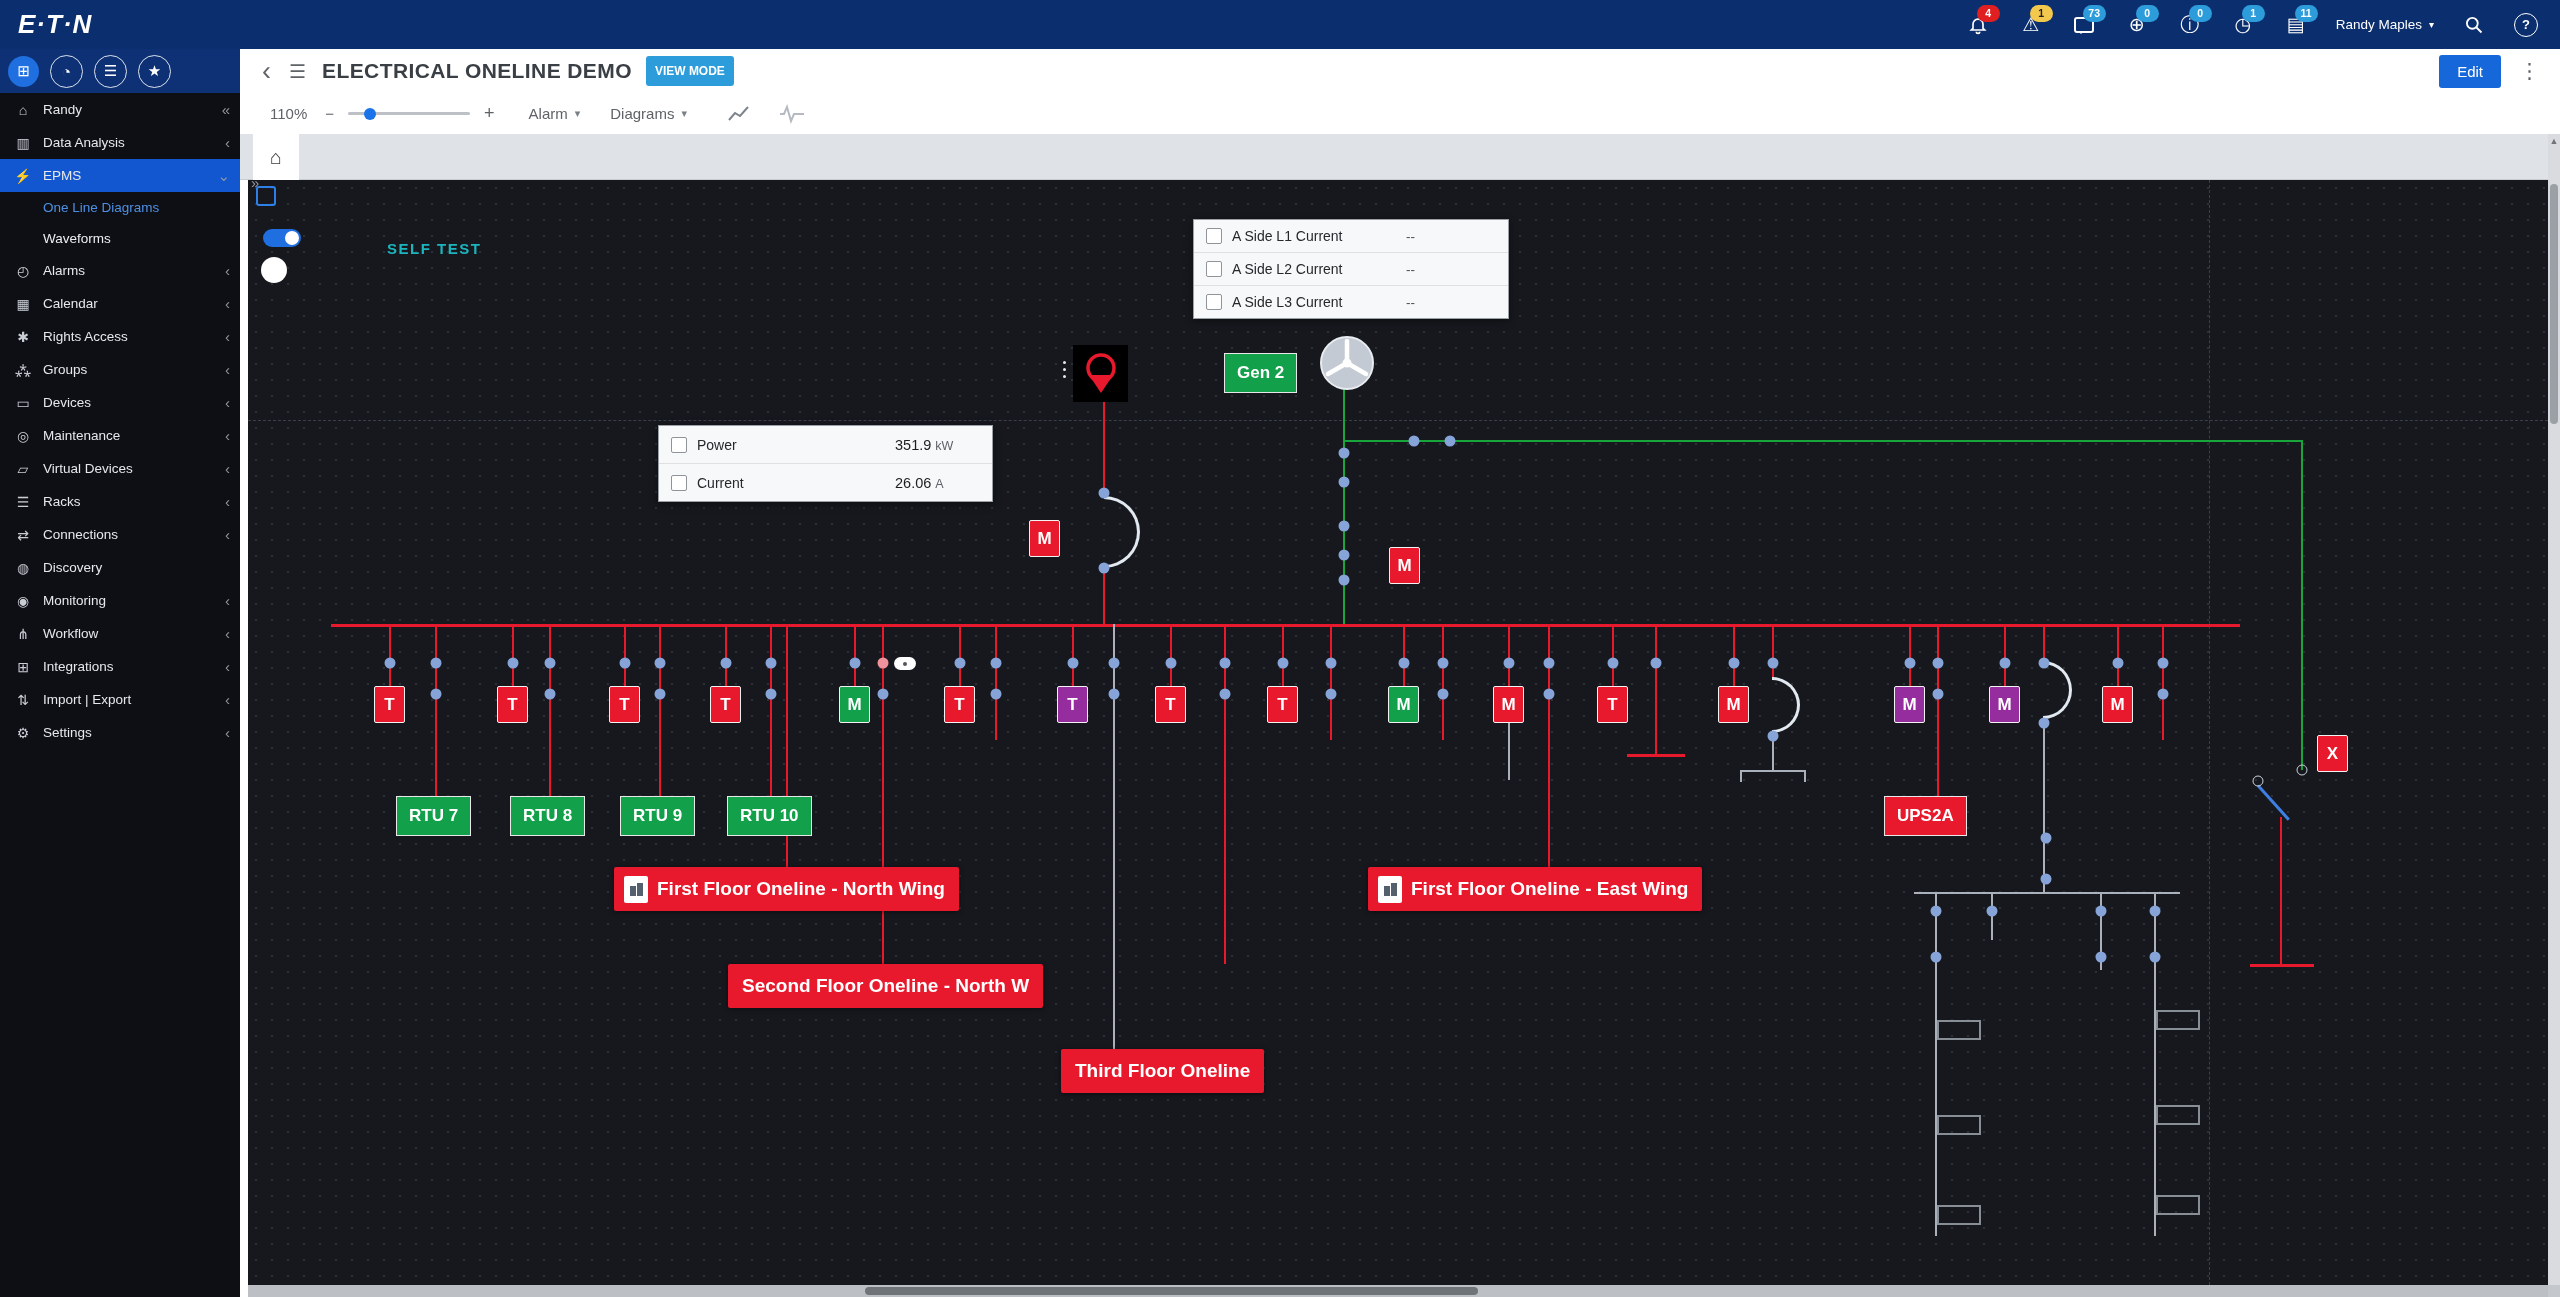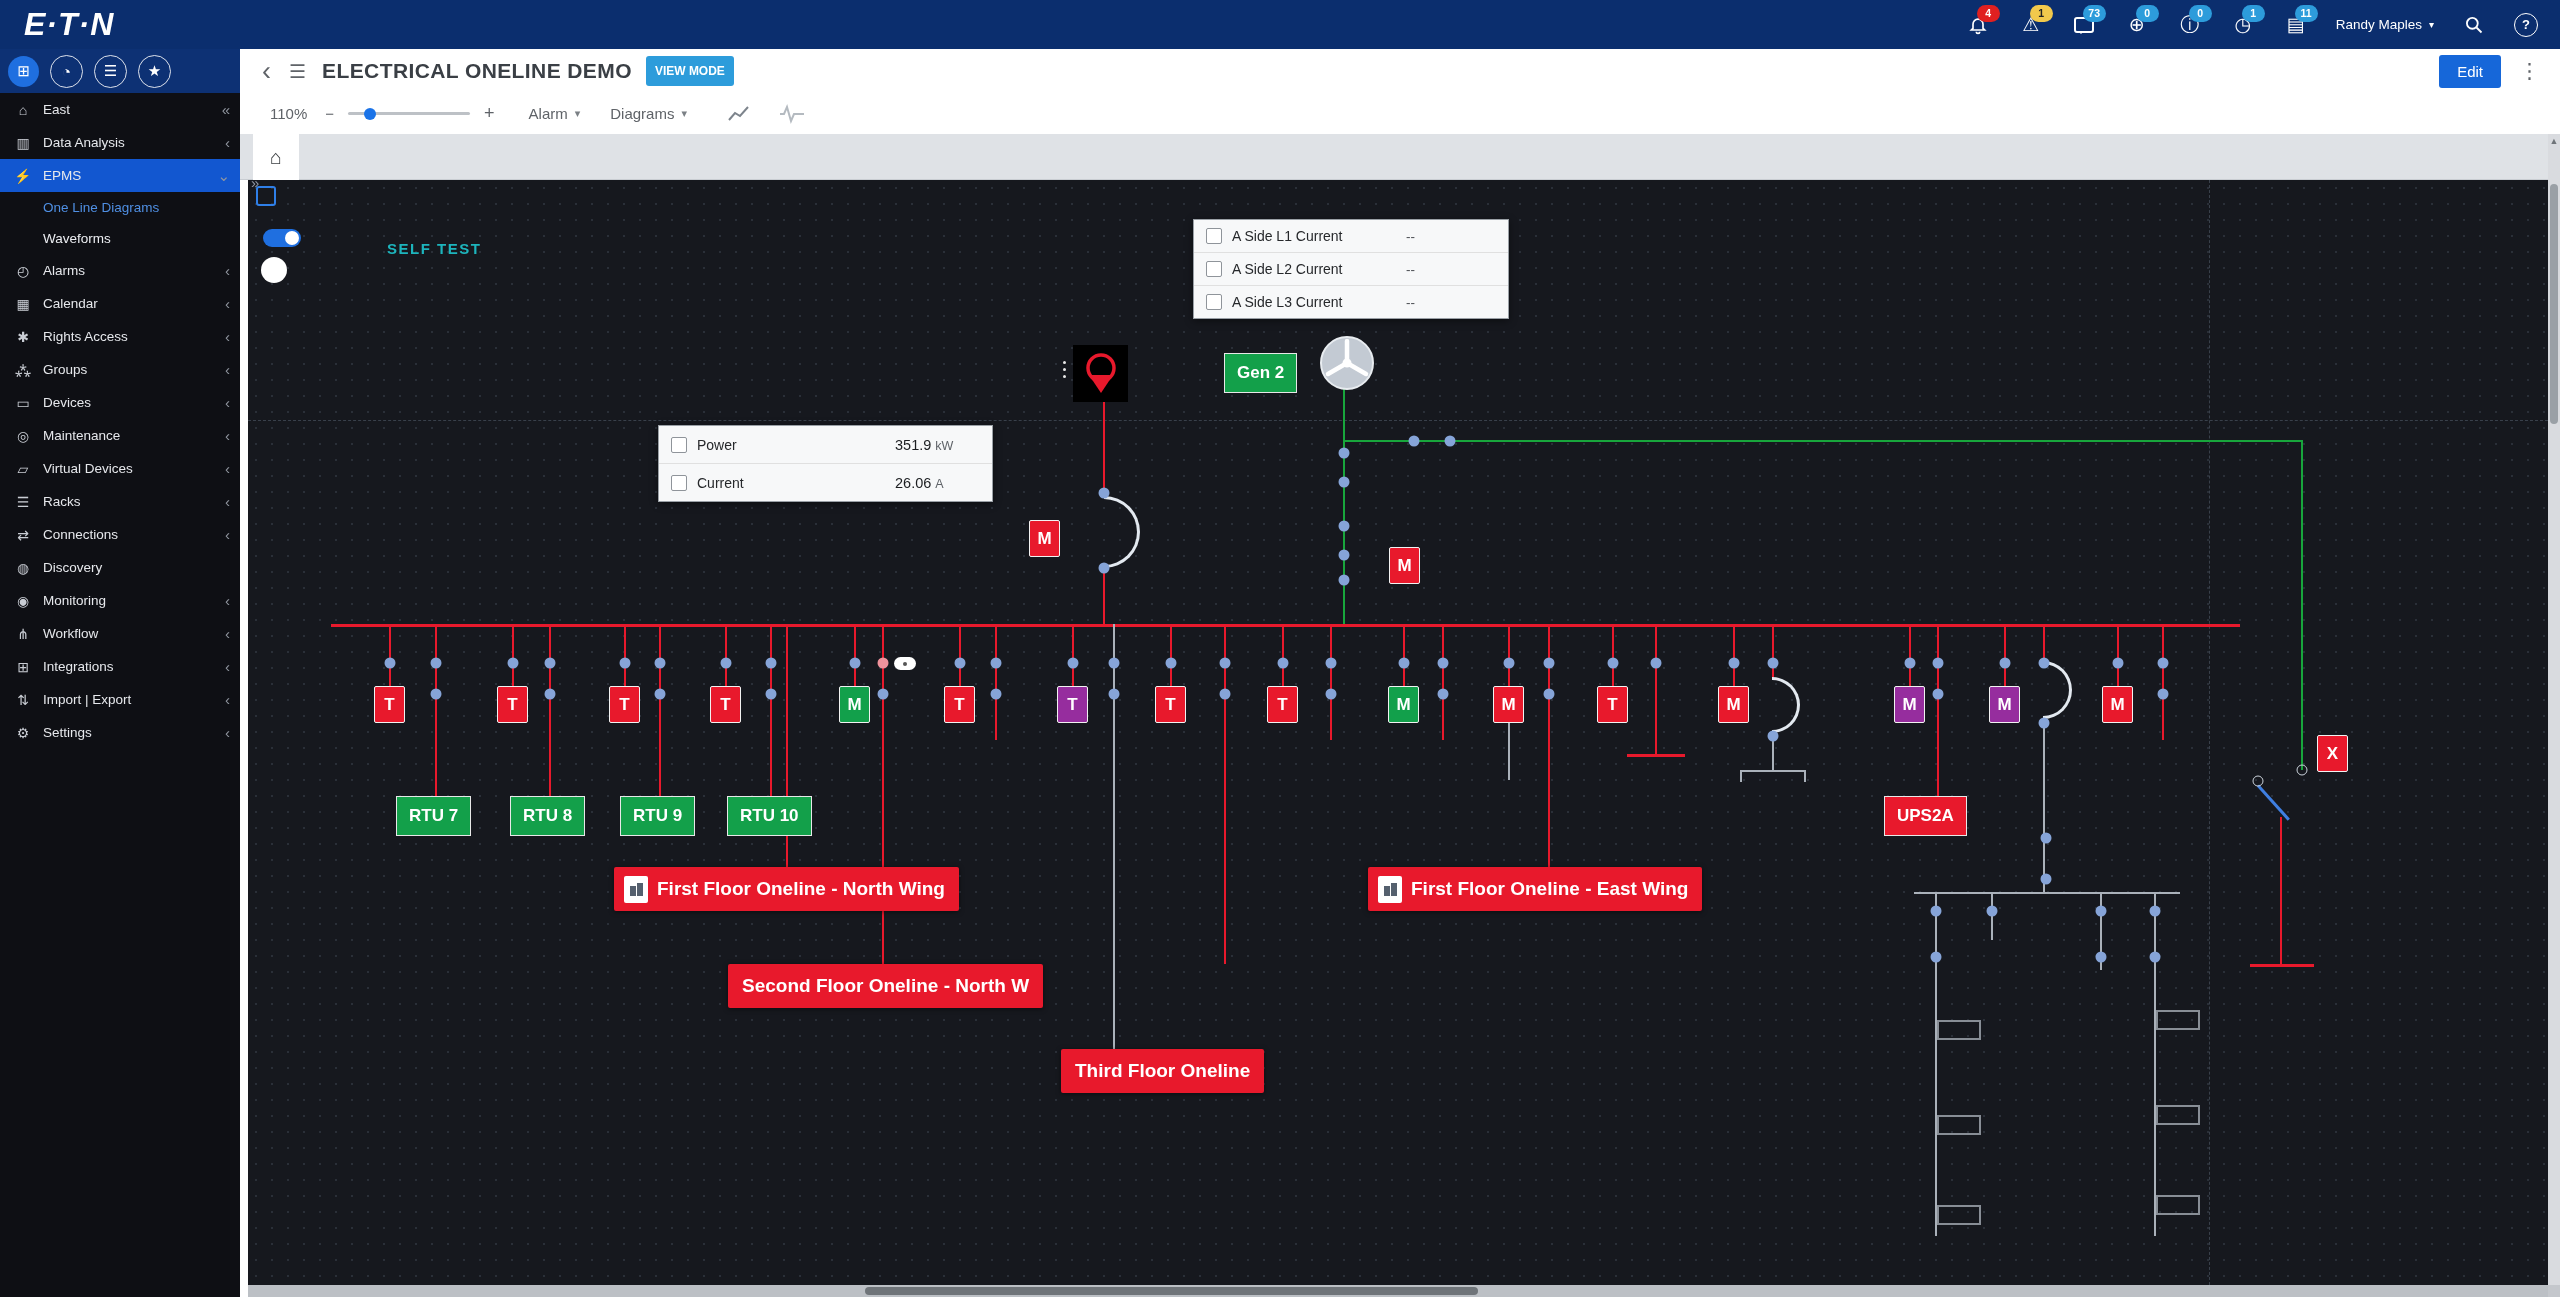--- a/index.html
+++ b/index.html
@@ -2,21 +2,21 @@
 <html><head>
 <meta charset="utf-8">
 <style>
   html,body{margin:0;padding:0;background:#fff}
   .screen{position:relative;width:2560px;height:1297px;overflow:hidden;background:#fff;
     font-family:"Liberation Sans",sans-serif;-webkit-font-smoothing:antialiased}
 
   
   .topbar{position:absolute;left:0;top:0;width:2560px;height:49px;background:#0b2e6e;
     display:flex;align-items:center;color:#fff;z-index:30}
-  .logo{font-weight:900;font-style:italic;font-size:32px;margin-left:24px;letter-spacing:1px}
+  .logo{font-weight:900;font-style:italic;font-size:26px;margin-left:18px;letter-spacing:1px}
   .topbar-right{margin-left:auto;display:flex;align-items:center;gap:27px;margin-right:22px}
   .tb-icon{position:relative;width:26px;height:26px;display:flex;align-items:center;justify-content:center;
     font-size:19px;color:#fff;cursor:pointer}
   .tb-badge{position:absolute;top:-7px;right:-9px;min-width:17px;height:17px;border-radius:9px;
     display:flex;align-items:center;justify-content:center;font-size:10.5px;font-weight:bold;color:#fff;padding:0 3px}
   .tb-user{display:flex;align-items:center;gap:7px;font-size:13.5px;cursor:pointer;white-space:nowrap}
   .help-circle{width:22px;height:22px;border:1.5px solid #fff;border-radius:50%;display:flex;
     align-items:center;justify-content:center;font-size:13px;font-weight:bold;cursor:pointer}
   .bubble{width:16px;height:12px;border:2px solid #fff;border-radius:3px;position:relative}
   .bubble:after{content:"";position:absolute;left:2px;bottom:-6px;border:3px solid transparent;border-top-color:#fff}
@@ -167,21 +167,21 @@
   <div class="appstrip" id="appstrip-slot">
       <span class="app-circle first">⊞</span>
       <span class="app-circle">◔</span>
       <span class="app-circle">☰</span>
       <span class="app-circle">★</span>
     </div>
 
   <div class="sidebar" id="sidebar-slot">
       <div class="side-item">
         <span class="ic">⌂</span>
-        <span>East</span>
+        <span>Randy</span>
         <span class="chev">«</span>
       </div>
       <div class="side-item">
         <span class="ic">▥</span>
         <span>Data Analysis</span>
         <span class="chev">‹</span>
       </div>
       <div class="side-item active">
         <span class="ic">⚡</span>
         <span>EPMS</span>

